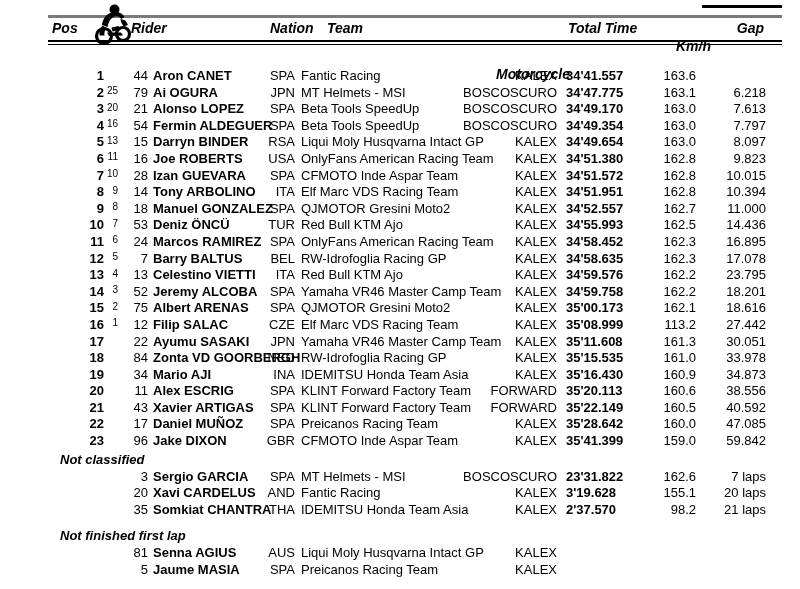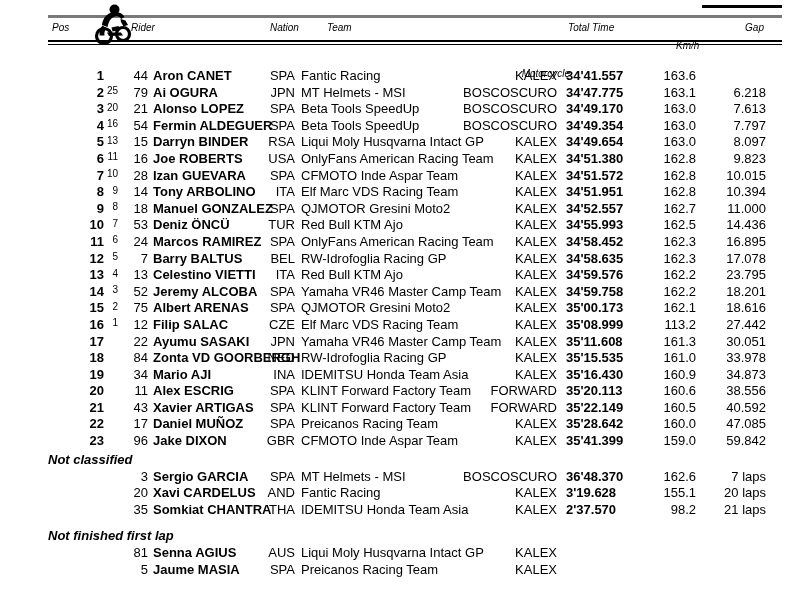--- a/index.html
+++ b/index.html
@@ -66,22 +66,22 @@
   .header-row {
     position: absolute;
     left: 0;
     top: 18px;
     width: 800px;
     height: 22px;
   }
   .hcell {
     position: absolute;
     font-style: italic;
-    font-weight: normal;
-    font-size: 10px;
+    font-weight: bold;
+    font-size: 14px;
     line-height: 20px;
     white-space: nowrap;
   }
   .h-pos        { left: 52px; }
   .h-rider      { left: 131px; }
   .h-nation     { left: 270px; }
   .h-team       { left: 327px; }
   .h-moto       { left: 570px; text-align: center; transform: translateX(-100%); margin-top: 46px; }
   .h-time       { left: 568px; }
   .h-kmh        { left: 676px; margin-top: 18px; }
@@ -174,20 +174,21 @@
     left: 716px;
     width: 50px;
     text-align: right;
   }
 
   
   .section-head {
     position: relative;
     height: 19px;
     width: 740px;
+    margin-left: 12px;
   }
   .section-head .label {
     position: absolute;
     left: 48px;
     top: 0;
     font-size: 13px;
     line-height: 19px;
     font-style: italic;
     font-weight: bold;
     white-space: nowrap;
@@ -560,21 +561,21 @@
       <div class="row">
     <div class="cell c-pos"></div>
     <div class="cell c-points"></div>
     <div class="cell c-num">3</div>
     <div class="cell c-name">Sergio GARCIA</div>
     <div class="cell c-nation">SPA</div>
     <div class="cell c-team">MT Helmets - MSI</div>
     <div class="cell c-moto">
           <span class="c-moto-inner">BOSCOSCURO</span>
         </div>
-    <div class="cell c-time">36'48.370</div>
+    <div class="cell c-time">23'31.822</div>
     <div class="cell c-kmh">162.6</div>
     <div class="cell c-gap">7 laps</div>
   </div>
       <div class="row">
     <div class="cell c-pos"></div>
     <div class="cell c-points"></div>
     <div class="cell c-num">20</div>
     <div class="cell c-name">Xavi CARDELUS</div>
     <div class="cell c-nation">AND</div>
     <div class="cell c-team">Fantic Racing</div>

